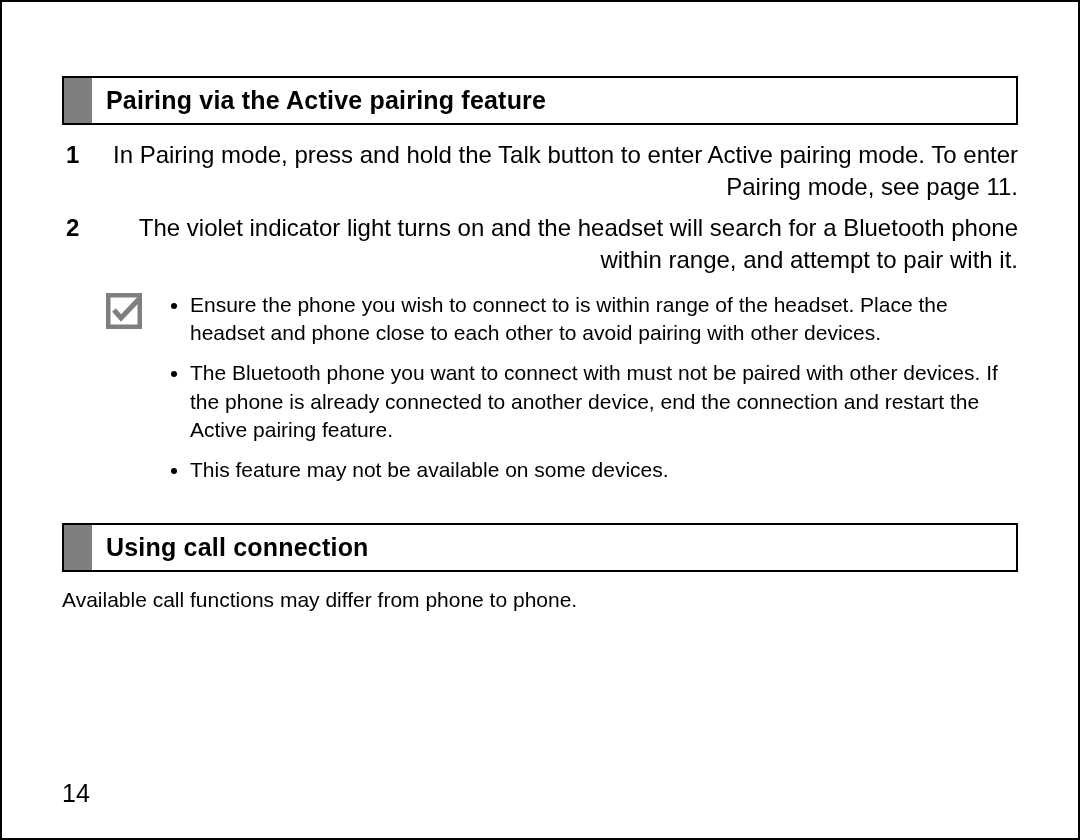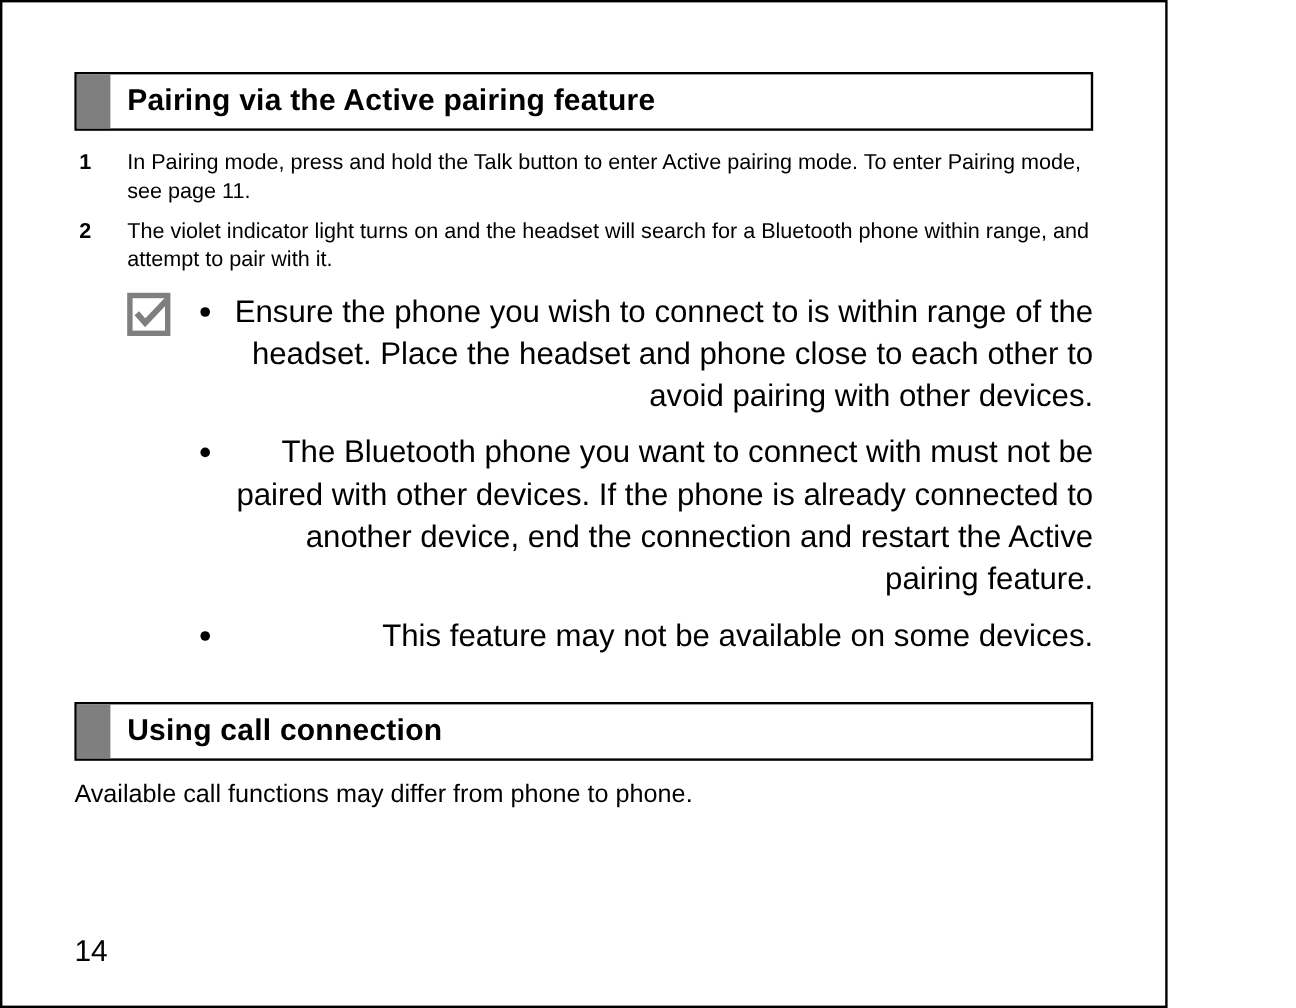--- a/index.html
+++ b/index.html
@@ -2,24 +2,24 @@
 <html><head>
 <meta charset="utf-8">
 <style>
   html, body {
     margin: 0;
     padding: 0;
     background: #fff;
   }
   .page {
     box-sizing: border-box;
-    width: 973px;
+    width: 1080px;
     height: 840px;
     border: 2px solid #000;
-    padding: 58px 60px 30px 60px;
+    padding: 74px 60px 30px 60px;
     font-family: Arial, Helvetica, sans-serif;
     color: #000;
     position: relative;
   }
   .section-header {
     display: flex;
     align-items: stretch;
     border: 2px solid #000;
     margin-bottom: 14px;
   }
@@ -40,25 +40,26 @@
     margin-bottom: 10px;
   }
   ol.steps {
     list-style: none;
     padding: 0;
     margin: 0 0 14px 0;
     counter-reset: step;
   }
   ol.steps > li {
     counter-increment: step;
-    font-size: 18px;
+    font-size: 24px;
     line-height: 1.35;
     padding-left: 44px;
     position: relative;
     margin-bottom: 8px;
+    text-align: right;
   }
   ol.steps > li::before {
     content: counter(step);
     font-weight: bold;
     position: absolute;
     left: 4px;
     top: 0;
   }
   .note-block {
     display: flex;
@@ -72,24 +73,23 @@
   }
   .note-icon svg {
     display: block;
   }
   ul.bullets {
     list-style: disc;
     padding-left: 24px;
     margin: 0;
   }
   ul.bullets > li {
-    font-size: 26px;
+    font-size: 21px;
     line-height: 1.35;
     margin-bottom: 12px;
-    text-align: right;
   }
   ul.bullets > li:last-child {
     margin-bottom: 16px;
   }
   .page-number {
     position: absolute;
     left: 60px;
     bottom: 30px;
     font-size: 25px;
   }

